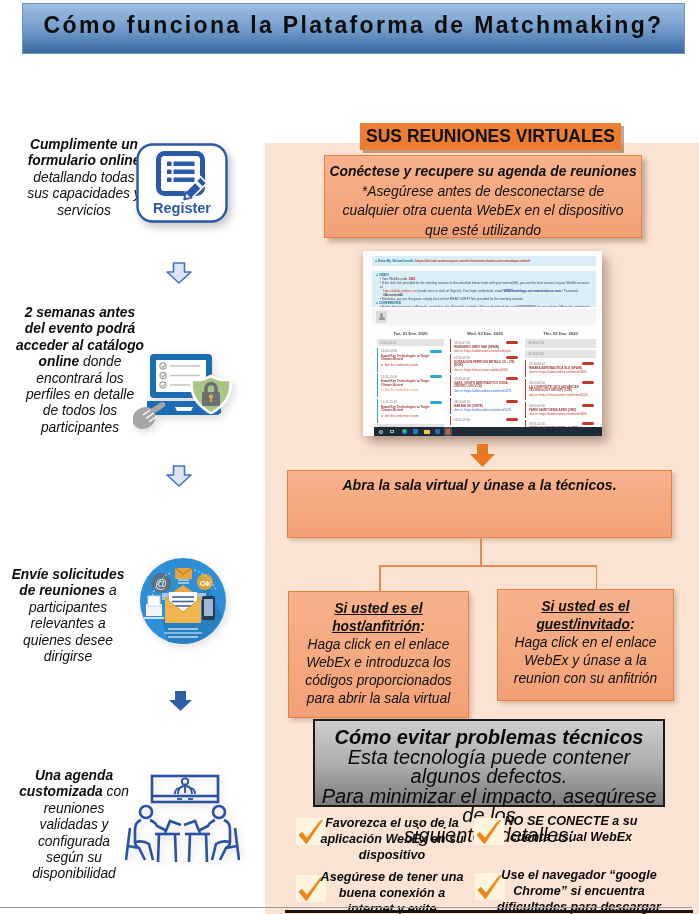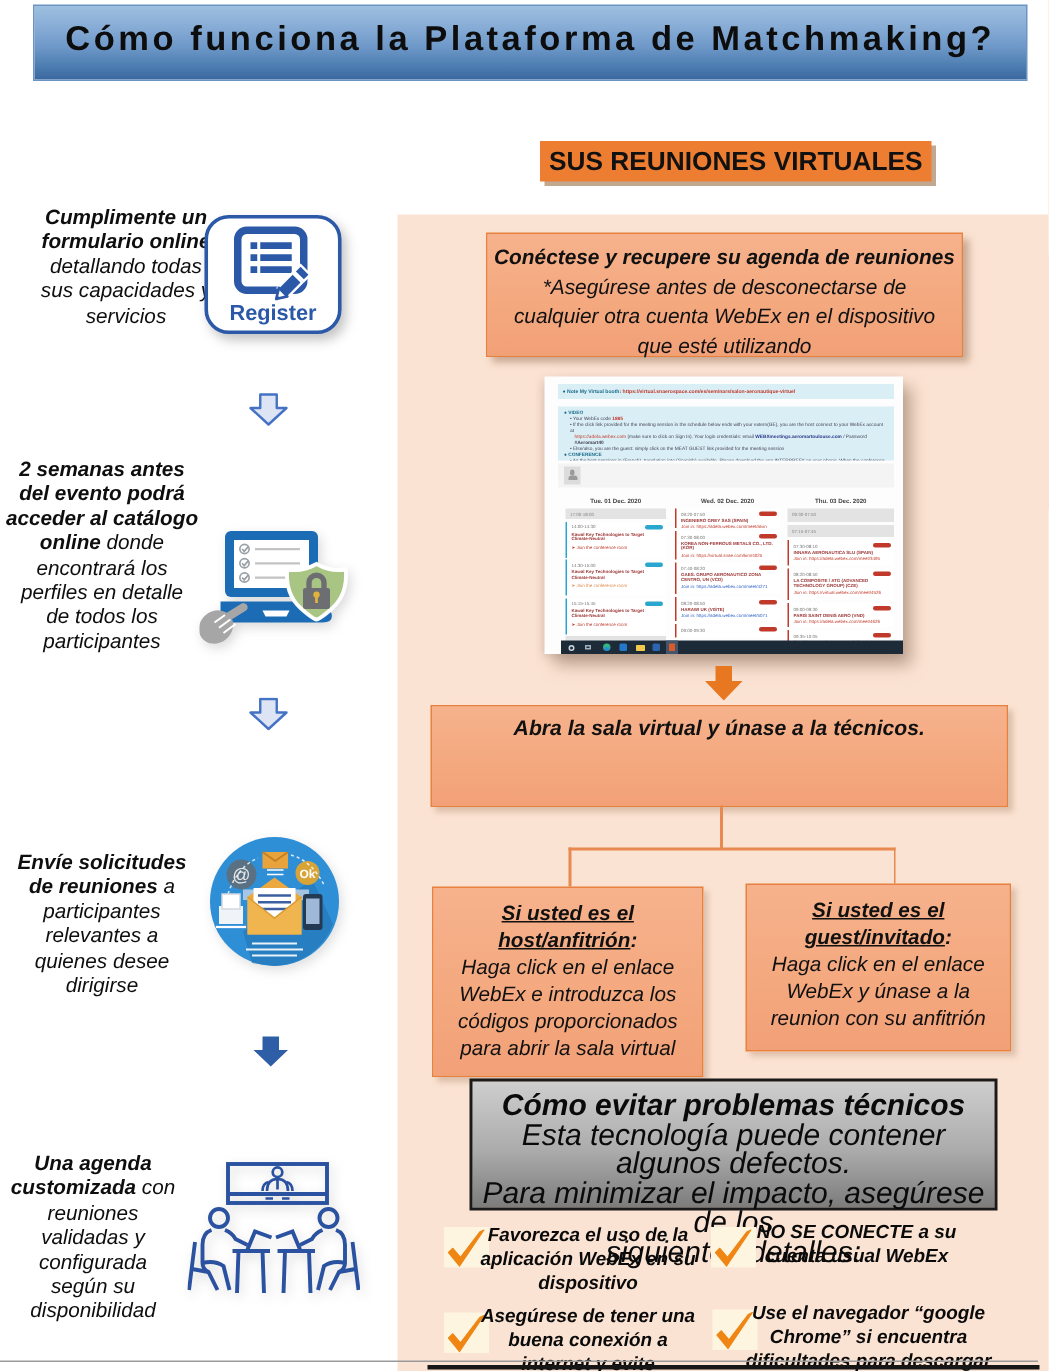--- a/index.html
+++ b/index.html
@@ -10,21 +10,21 @@
   .bi{font-style:italic;font-weight:bold;}
   .ctr{text-align:center;}
   
   #titlebar{left:22px;top:3px;width:661px;height:49px;
     background:linear-gradient(180deg,#9dc0e0 0%,#86abd5 30%,#6f99c9 55%,#4f7fb2 80%,#3a67a0 100%);
     border:1px solid #6c94c2;}
   #titlebar div{font-weight:bold;font-size:23px;color:#0d0d0d;text-align:center;line-height:42px;letter-spacing:2.35px;}
   
   #panel{left:265px;top:143px;width:434px;height:771px;background:#fbe3d3;}
   
-  #hdr{left:360px;top:94px;width:261px;height:27px;background:#ed7d31;
+  #hdr{left:360px;top:123px;width:261px;height:27px;background:#ed7d31;
        box-shadow:3px 3px 0 rgba(120,60,10,0.45);}
   #hdr div{font-weight:bold;font-size:17.5px;color:#111;text-align:center;line-height:27px;}
   .obox{background:linear-gradient(180deg,#f6b28c 0%,#f4a87e 60%,#f2a077 100%);
         border:1.7px solid #e8813f;}
   #box1{left:324px;top:155px;width:316px;height:81px;box-shadow:4px 4px 5px rgba(150,110,80,0.5);}
   #box1 .t{font-size:13.9px;color:#111;padding-top:6px;line-height:19.6px;}
   #abra{left:287px;top:470px;width:383px;height:66px;box-shadow:3px 3px 4px rgba(160,120,90,0.35);}
   #abra .t{font-size:14.1px;color:#111;padding-top:6px;line-height:17.8px;}
   #hostbox{left:288px;top:591px;width:179px;height:125px;box-shadow:3px 3px 4px rgba(160,120,90,0.35);}
   #guestbox{left:497px;top:589px;width:175px;height:110px;box-shadow:3px 3px 4px rgba(160,120,90,0.35);}
@@ -47,25 +47,25 @@
 <div class="abs" id="titlebar">
     <div>Cómo funciona la Plataforma de Matchmaking?</div>
   </div>
 <div class="abs" id="panel"></div>
 <div class="abs" id="hdr">
     <div>SUS REUNIONES VIRTUALES</div>
   </div>
 
 <div class="abs ltxt" style="left:4px;top:137px;width:128px;margin-left:16px;">
 <b>Cumplimente un<br>formulario online</b><br>detallando todas<br>sus capacidades y<br>servicios</div>
-<div class="abs ltxt" style="left:2px;top:305px;width:132px;">
+<div class="abs ltxt" style="left:14px;top:305px;width:132px;">
 <b>2 semanas antes<br>del evento podrá<br>acceder al catálogo<br>online</b> donde<br>encontrará los<br>perfiles en detalle<br>de todos los<br>participantes</div>
 <div class="abs ltxt" style="left:4px;top:567px;width:128px;">
 <b>Envíe solicitudes<br>de reuniones</b> a<br>participantes<br>relevantes a<br>quienes desee<br>dirigirse</div>
-<div class="abs ltxt" style="left:0;top:768px;width:124px;text-align:center;">
+<div class="abs ltxt" style="left:12px;top:768px;width:124px;text-align:center;">
 <b>Una agenda<br>customizada</b> con<br>reuniones<br>validadas y<br>configurada<br>según su<br>disponibilidad</div>
 
 <svg class="abs" style="left:134px;top:141px;filter:drop-shadow(3px 4px 4px rgba(120,120,120,0.45));" width="96" height="84" viewBox="0 0 96 84">
  <rect x="3.5" y="3.5" width="89" height="77" rx="15" fill="#fff" stroke="#2b59a8" stroke-width="2.4"></rect>
  <rect x="24.5" y="12.5" width="44" height="40" rx="6" fill="none" stroke="#2b59a8" stroke-width="5"></rect>
  <g fill="#2b59a8">
   <rect x="33" y="20.5" width="4.5" height="4.5"></rect>
       <rect x="39.5" y="20.5" width="21" height="4.5"></rect>
   <rect x="33" y="28.5" width="4.5" height="4.5"></rect>
       <rect x="39.5" y="28.5" width="21" height="4.5"></rect>

